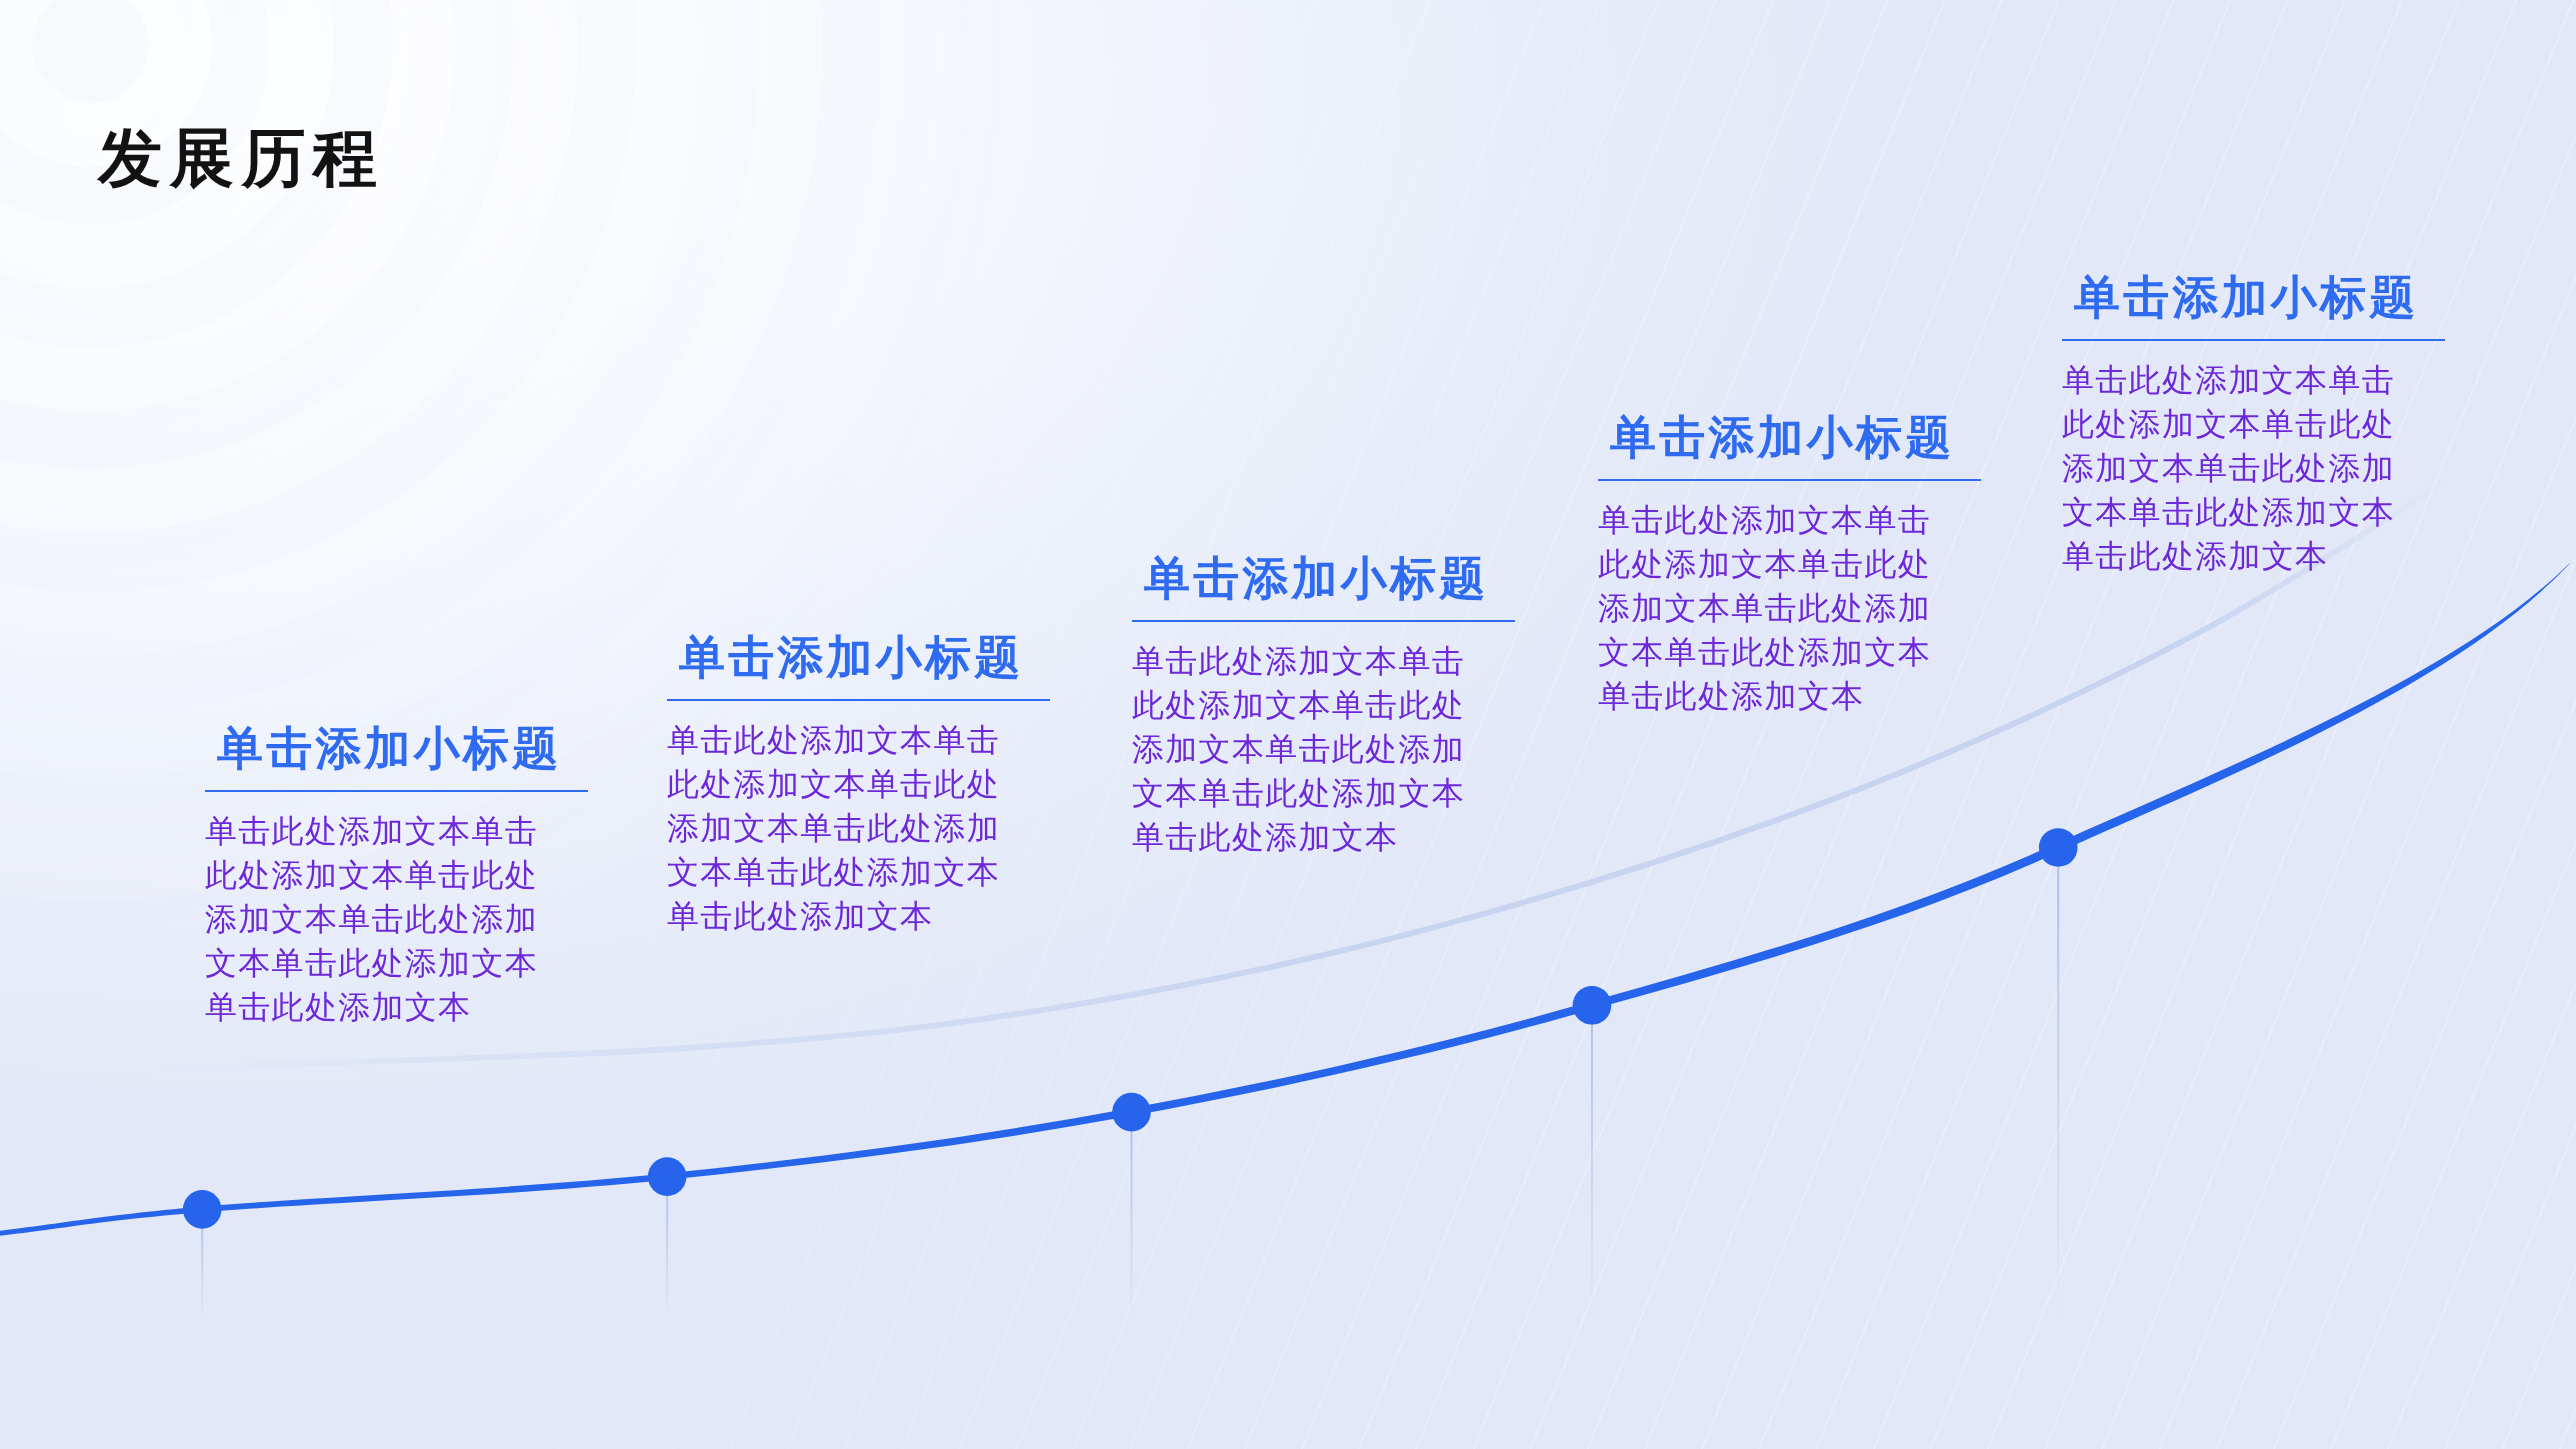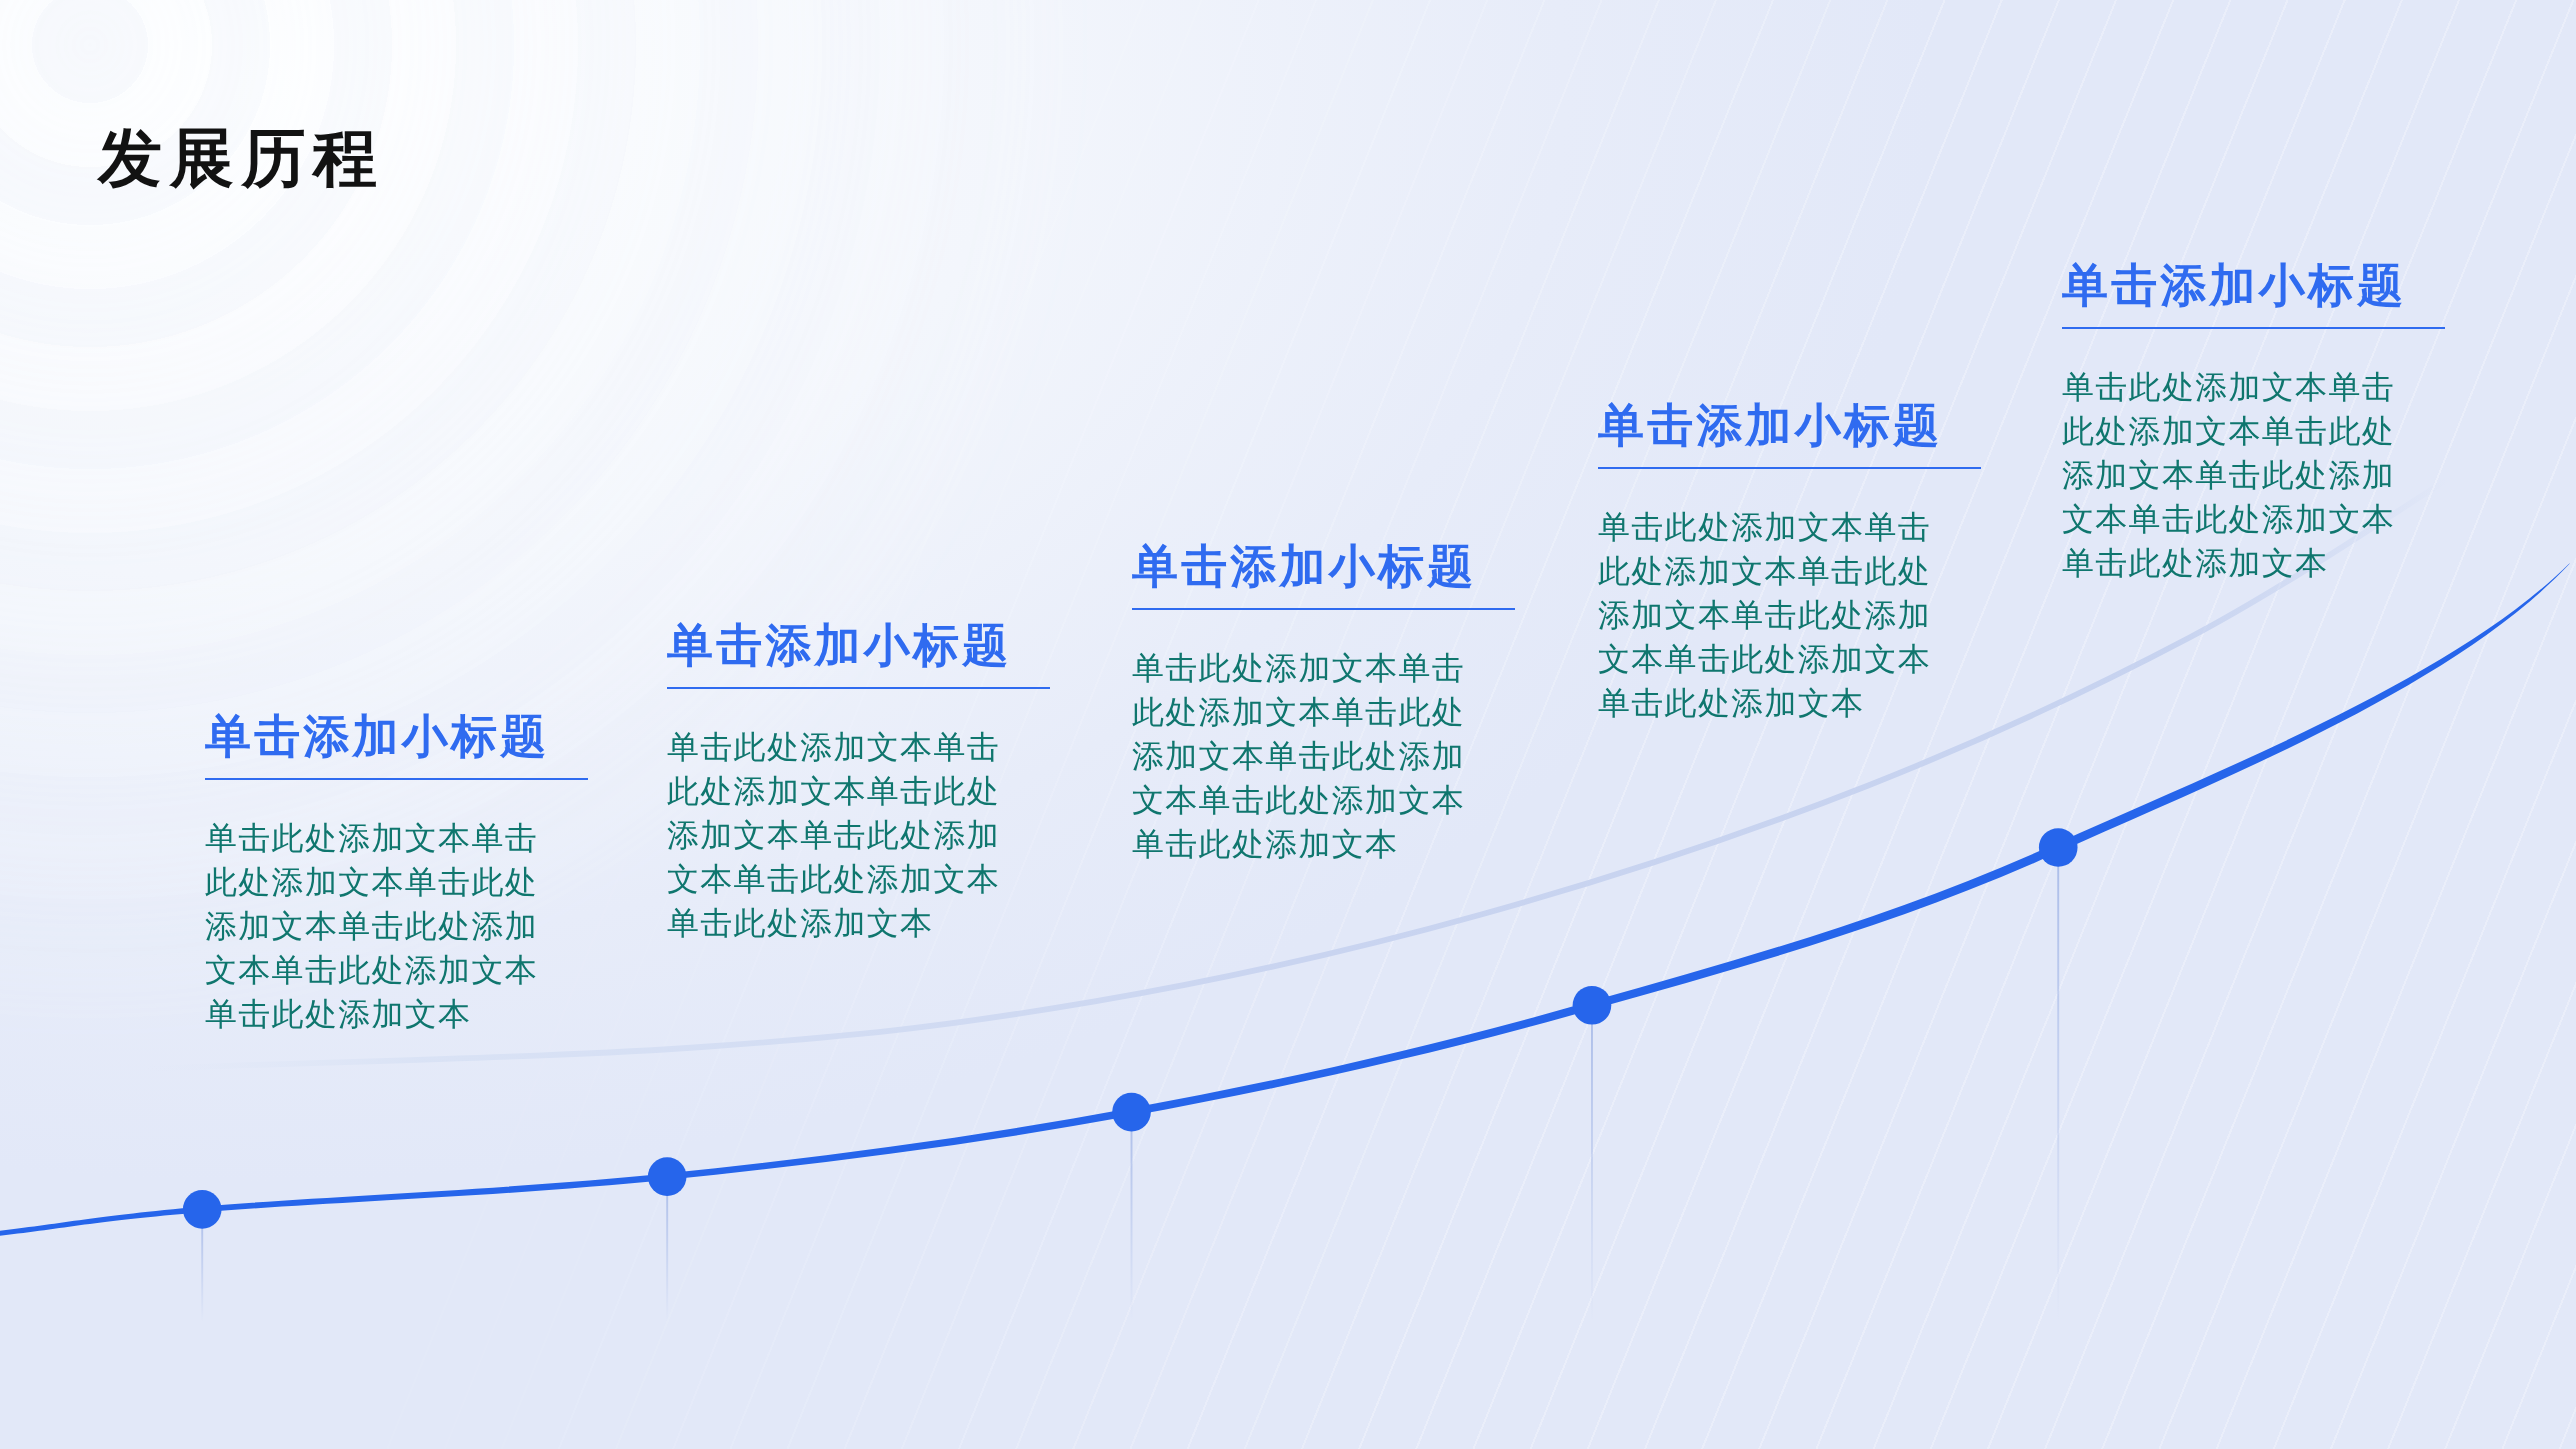--- a/index.html
+++ b/index.html
@@ -25,26 +25,26 @@
     mask-image:linear-gradient(112deg,transparent 0 28%,#000 60%);
   }
   .curves{position:absolute;left:0;top:0;pointer-events:none;}
   .page-title{
     position:absolute;left:98px;top:103px;
     font-size:64px;line-height:1.1;font-weight:800;
     letter-spacing:7.7px;color:#121212;margin-top:20px;
   }
   .milestone{position:absolute;width:412px;}
   .ms-title{
-    margin:0;font-size:46px;line-height:49px;font-weight:700;
+    margin:12px;font-size:46px;line-height:49px;font-weight:700;
     letter-spacing:3.2px;color:#2f6bf0;
   }
   .ms-underline{width:383px;height:1.9px;background:#2f6bf0;margin-top:16.7px;}
-  .ms-body{margin-top:36px;font-size:32px;line-height:44px;
-    letter-spacing:1.3px;font-weight:500;color:#0f766e;}
+  .ms-body{margin-top:17px;font-size:32px;line-height:44px;
+    letter-spacing:1.3px;font-weight:500;color:#6d28d9;}
   .ms-line{white-space:nowrap;}
 </style>
 </head>
 <body>
 
 <div class="bg-rings"></div>
 <div class="bg-streaks"></div>
 
 <svg class="curves" width="2576" height="1449" viewBox="0 0 4000 2250">
   <defs>

